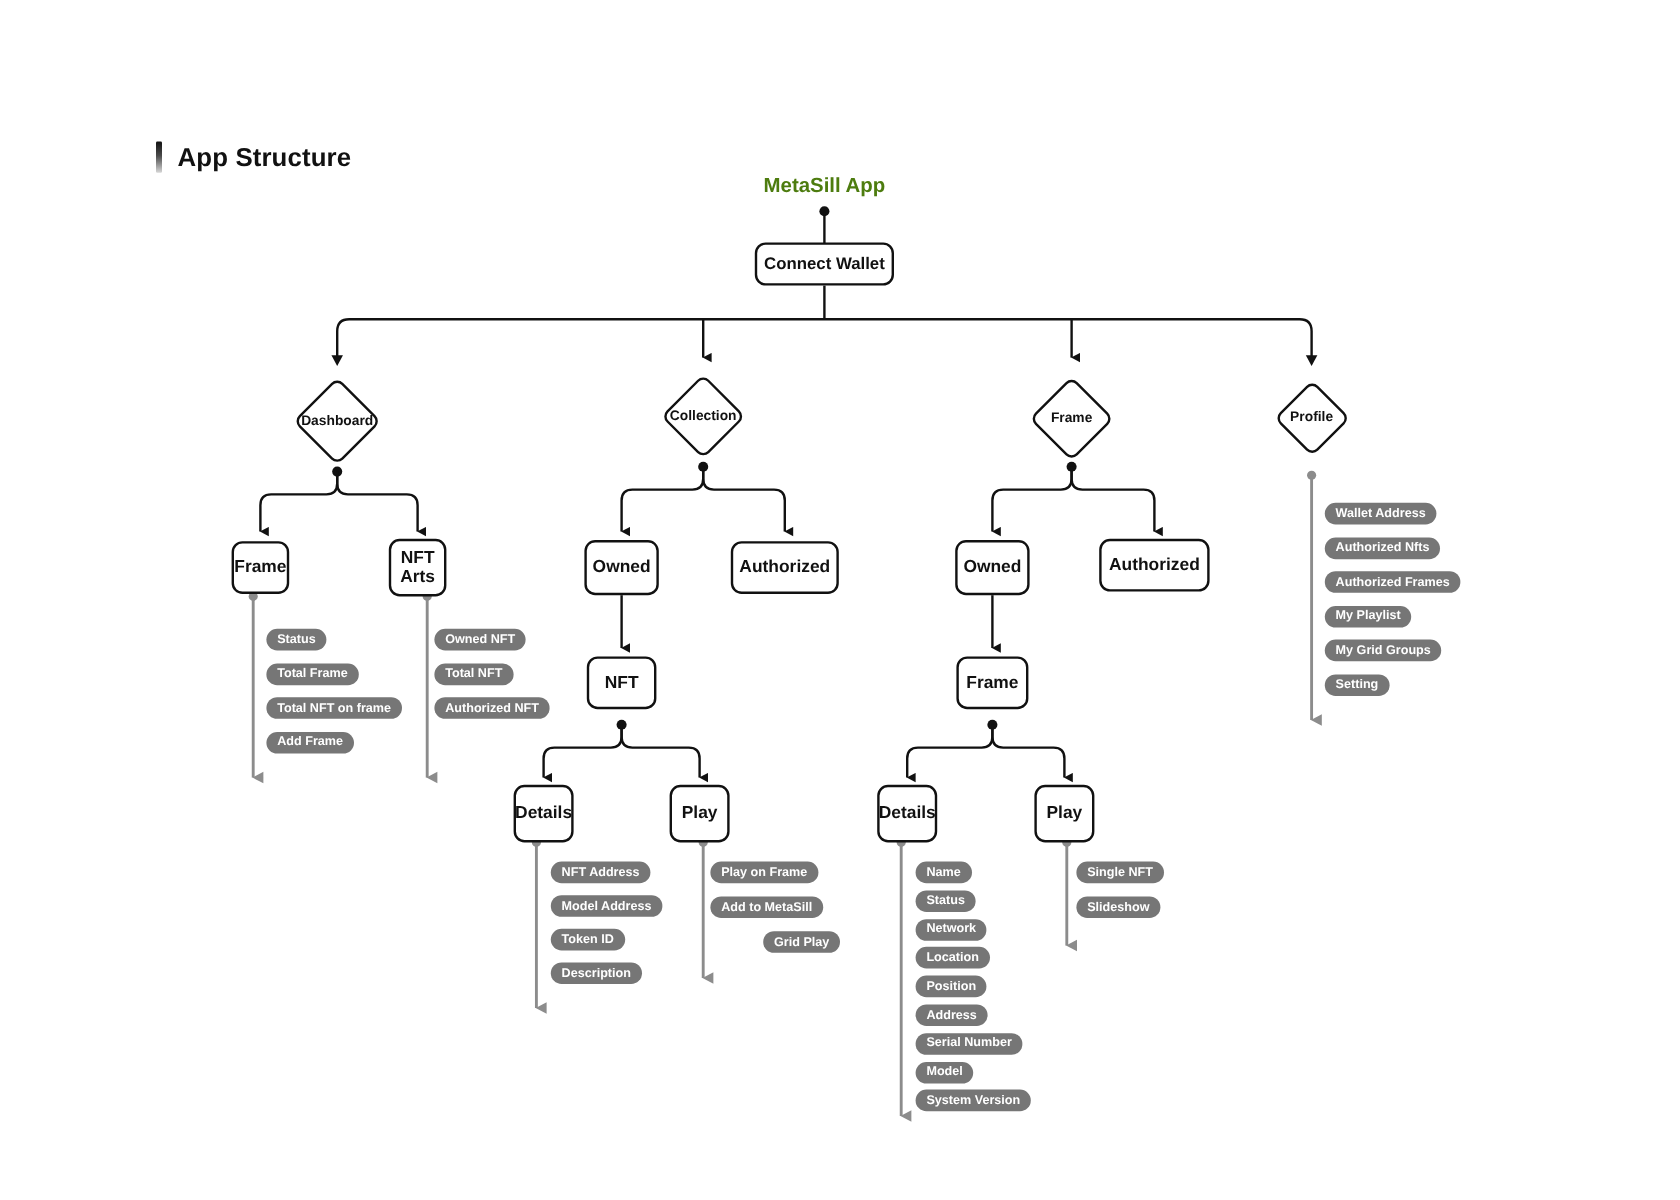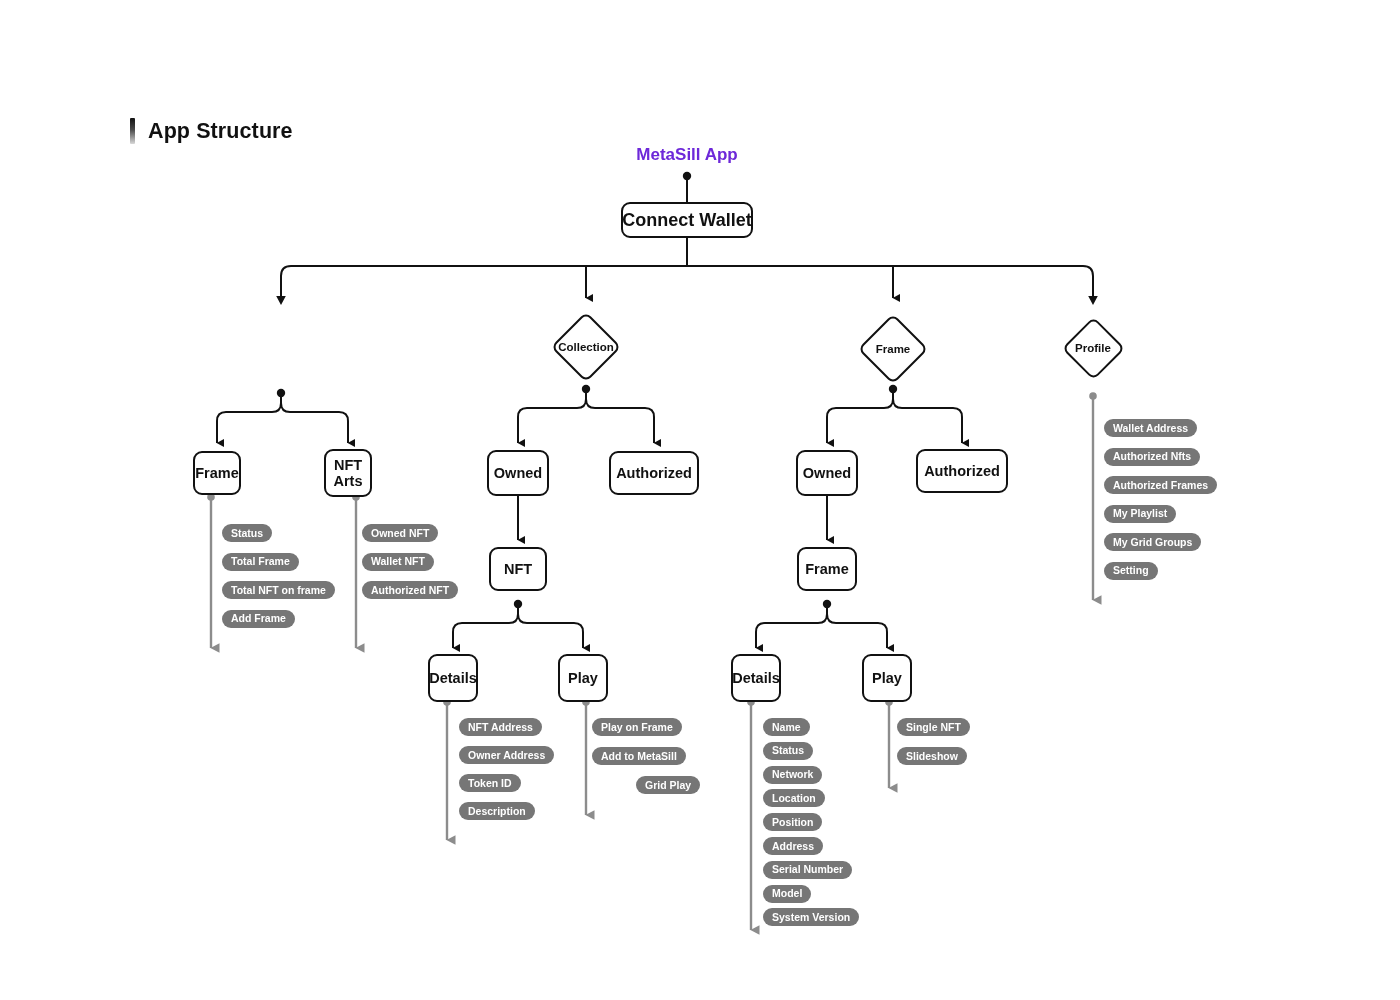--- a/index.html
+++ b/index.html
@@ -53,21 +53,21 @@
     width: 1400px;
     height: 1000px;
     pointer-events: none;
   }
 
   
   .root-label {
     position: absolute;
     font-size: 17px;
     font-weight: bold;
-    color: #6d28d9;
+    color: #4d7c0f;
     white-space: nowrap;
     transform: translate(-50%, -50%);
   }
 
   
   .node-box {
     position: absolute;
     box-sizing: border-box;
     background: #ffffff;
     border: 2px solid #111111;
@@ -195,22 +195,26 @@
     <line x1="751" y1="702" x2="751" y2="930" stroke="#8c8c8c" stroke-width="2.4" marker-end="url(#ah-gray)"></line>
     <circle cx="889" cy="702" r="3.8" fill="#8c8c8c"></circle>
     <line x1="889" y1="702" x2="889" y2="788" stroke="#8c8c8c" stroke-width="2.4" marker-end="url(#ah-gray)"></line>
 
     <circle cx="1093" cy="396" r="3.8" fill="#8c8c8c"></circle>
     <line x1="1093" y1="396" x2="1093" y2="600" stroke="#8c8c8c" stroke-width="2.4" marker-end="url(#ah-gray)"></line>
   </svg>
 
   <div class="root-label" style="left:687px; top:155px;">MetaSill App</div>
 
-  <div class="node-box" style="left:687px; top:220px; width:132px; height:36px; font-size:18px;">Connect Wallet</div>
-
+  <div class="node-box" style="left:687px; top:220px; width:116px; height:36px; font-size:14px;">Connect Wallet</div>
+
+  <div class="node-diamond" style="left:281px; top:351px; width:76px; height:76px;">
+    <div class="dia-shape" style="width:52px; height:52px; margin-left:-26px; margin-top:-26px; transform:rotate(45deg);"></div>
+    <div class="dia-text">Dashboard</div>
+  </div>
 
   <div class="node-diamond" style="left:586px; top:347px; width:72px; height:72px;">
     <div class="dia-shape" style="width:50px; height:50px; margin-left:-25px; margin-top:-25px; transform:rotate(45deg);"></div>
     <div class="dia-text">Collection</div>
   </div>
 
   <div class="node-diamond" style="left:893px; top:349px; width:72px; height:72px;">
     <div class="dia-shape" style="width:50px; height:50px; margin-left:-25px; margin-top:-25px; transform:rotate(45deg);"></div>
     <div class="dia-text">Frame</div>
   </div>
@@ -245,24 +249,24 @@
   <div></div>
   <div></div>
   <div></div>
   <div></div>
 
 <div class="pill" style="left: 222px; top: 533px;">Status</div>
     <div class="pill" style="left: 222px; top: 561.5px;">Total Frame</div>
     <div class="pill" style="left: 222px; top: 590px;">Total NFT on frame</div>
     <div class="pill" style="left: 222px; top: 618.5px;">Add Frame</div>
     <div class="pill" style="left: 362px; top: 533px;">Owned NFT</div>
-    <div class="pill" style="left: 362px; top: 561.5px;">Wallet NFT</div>
+    <div class="pill" style="left: 362px; top: 561.5px;">Total NFT</div>
     <div class="pill" style="left: 362px; top: 590px;">Authorized NFT</div>
     <div class="pill" style="left: 459px; top: 727px;">NFT Address</div>
-    <div class="pill" style="left: 459px; top: 755px;">Owner Address</div>
+    <div class="pill" style="left: 459px; top: 755px;">Model Address</div>
     <div class="pill" style="left: 459px; top: 783px;">Token ID</div>
     <div class="pill" style="left: 459px; top: 811px;">Description</div>
     <div class="pill" style="left: 592px; top: 727px;">Play on Frame</div>
     <div class="pill" style="left: 592px; top: 756px;">Add to MetaSill</div>
     <div class="pill" style="left: 592px; top: 785px; margin-left: 44px;">Grid Play</div>
     <div class="pill" style="left: 763px; top: 727px;">Name</div>
     <div class="pill" style="left: 763px; top: 750.8px;">Status</div>
     <div class="pill" style="left: 763px; top: 774.6px;">Network</div>
     <div class="pill" style="left: 763px; top: 798.4px;">Location</div>
     <div class="pill" style="left: 763px; top: 822.2px;">Position</div>

